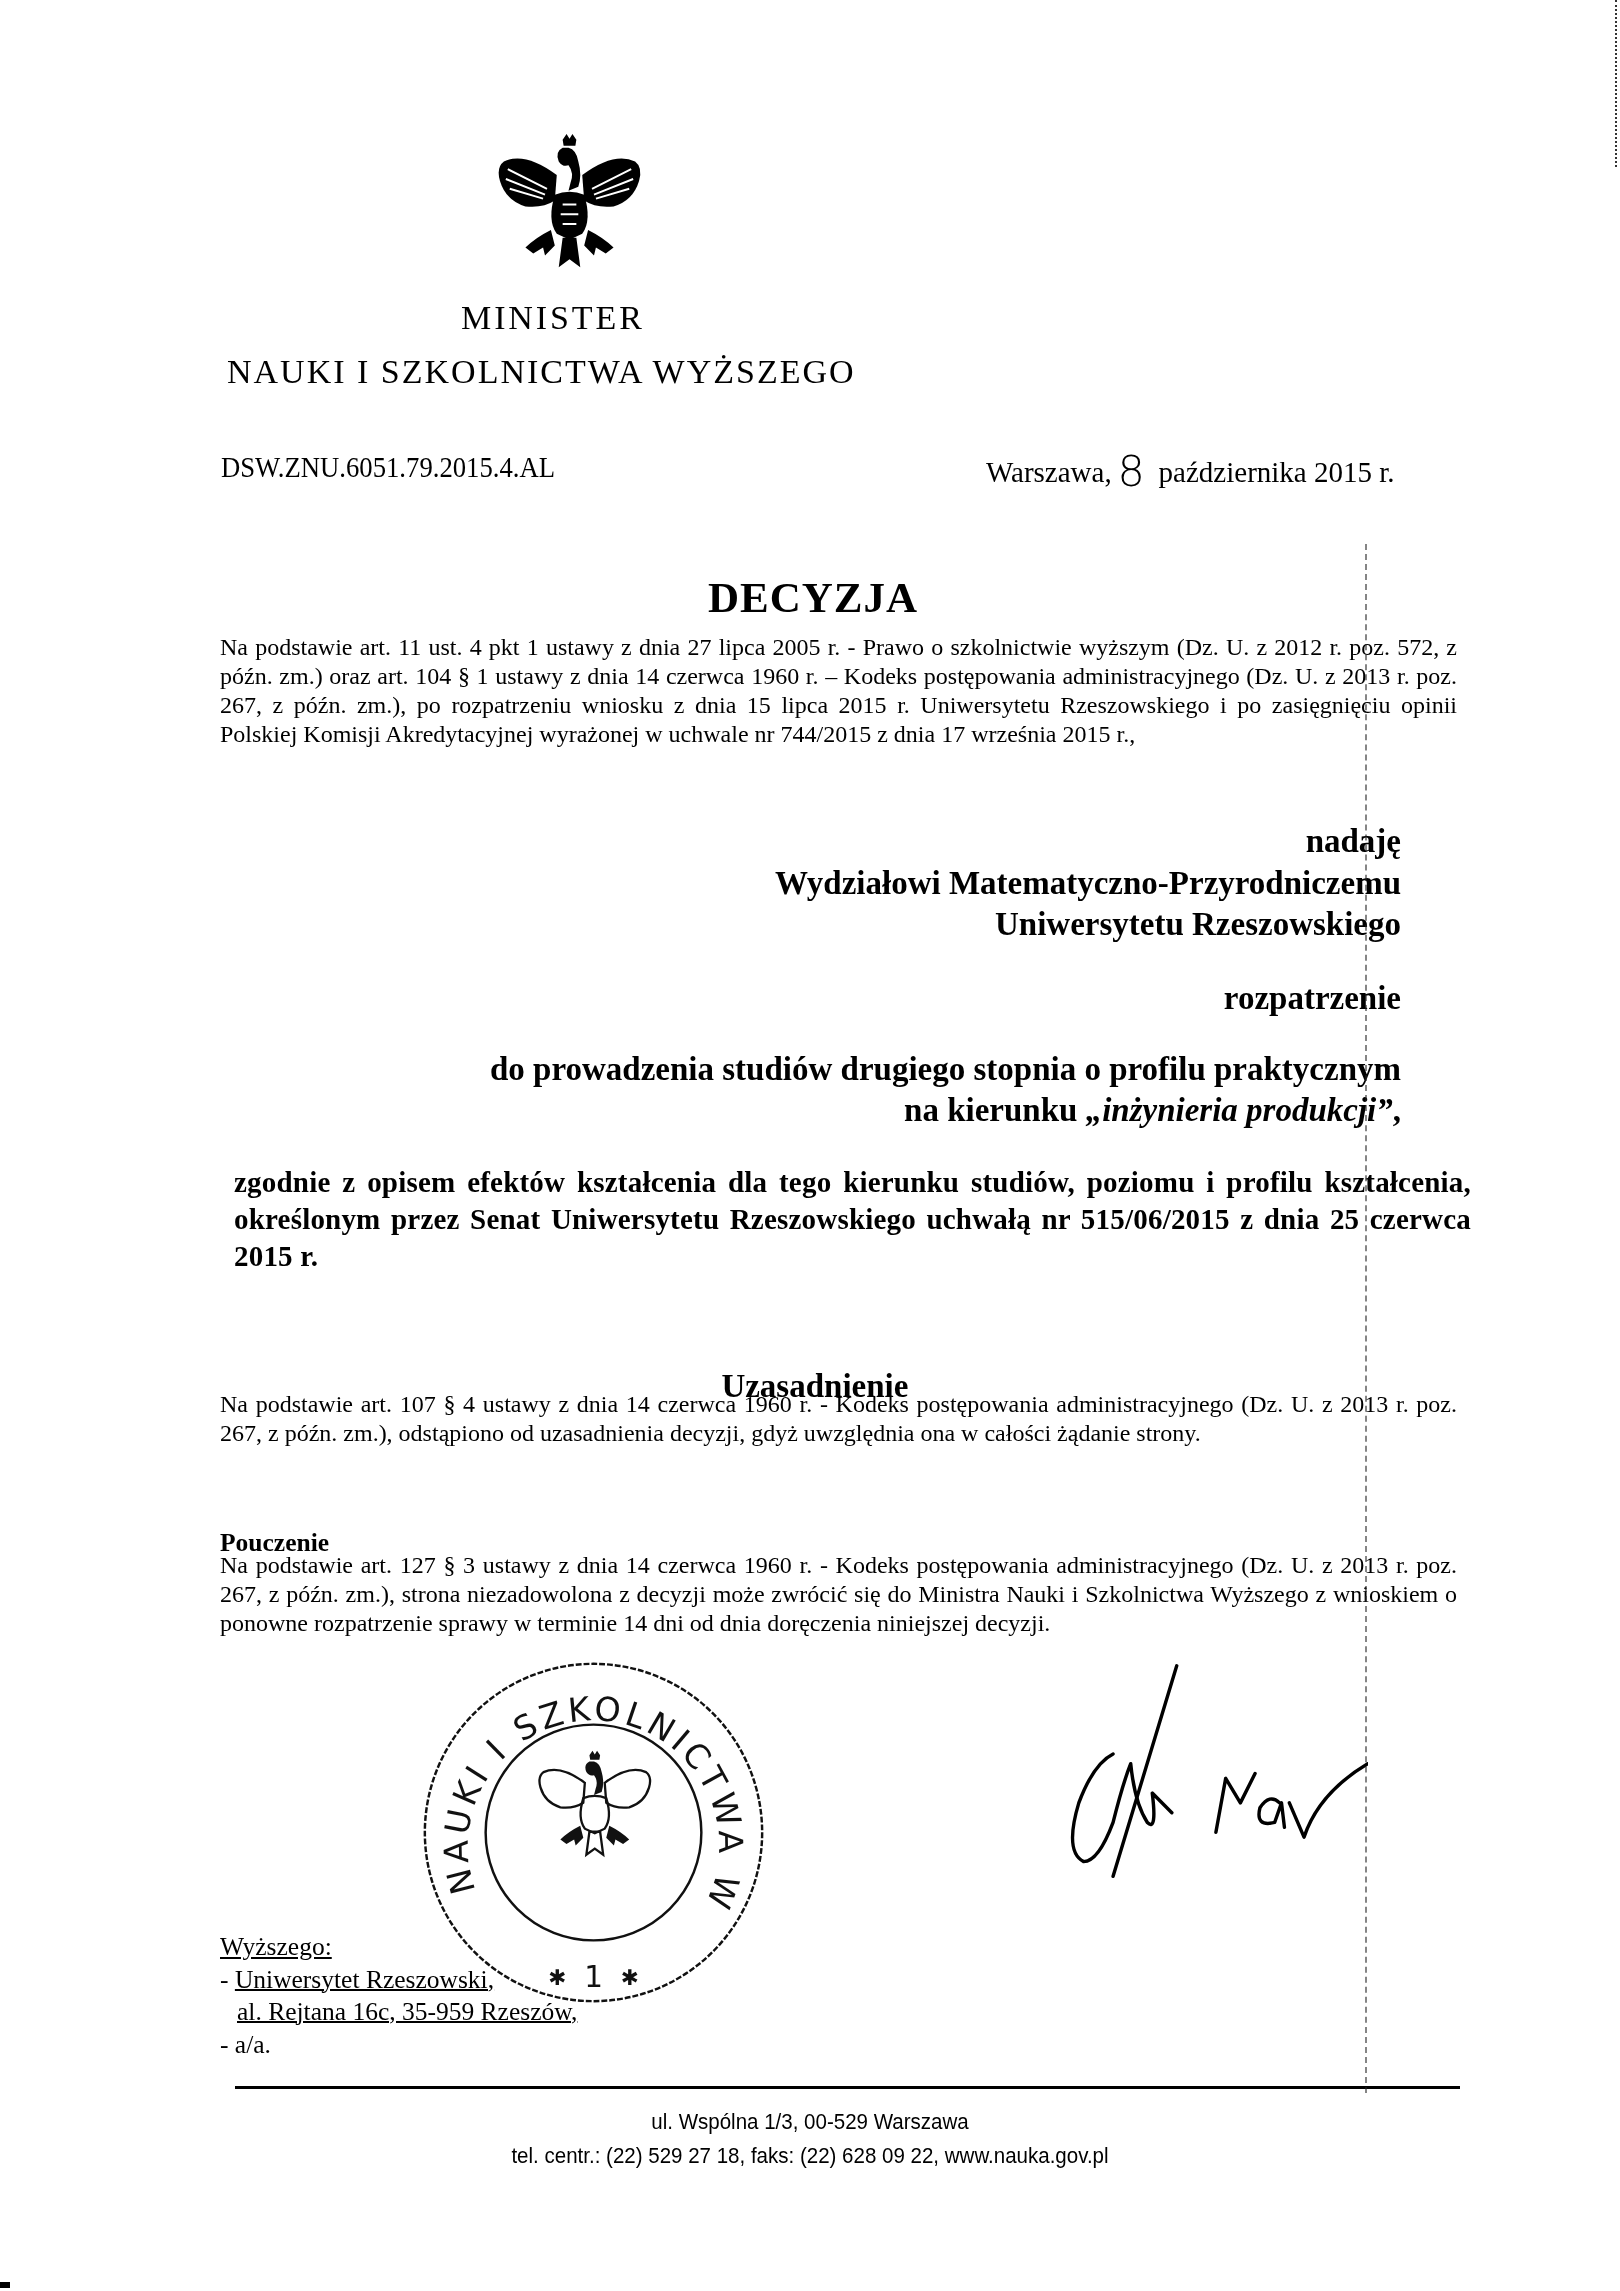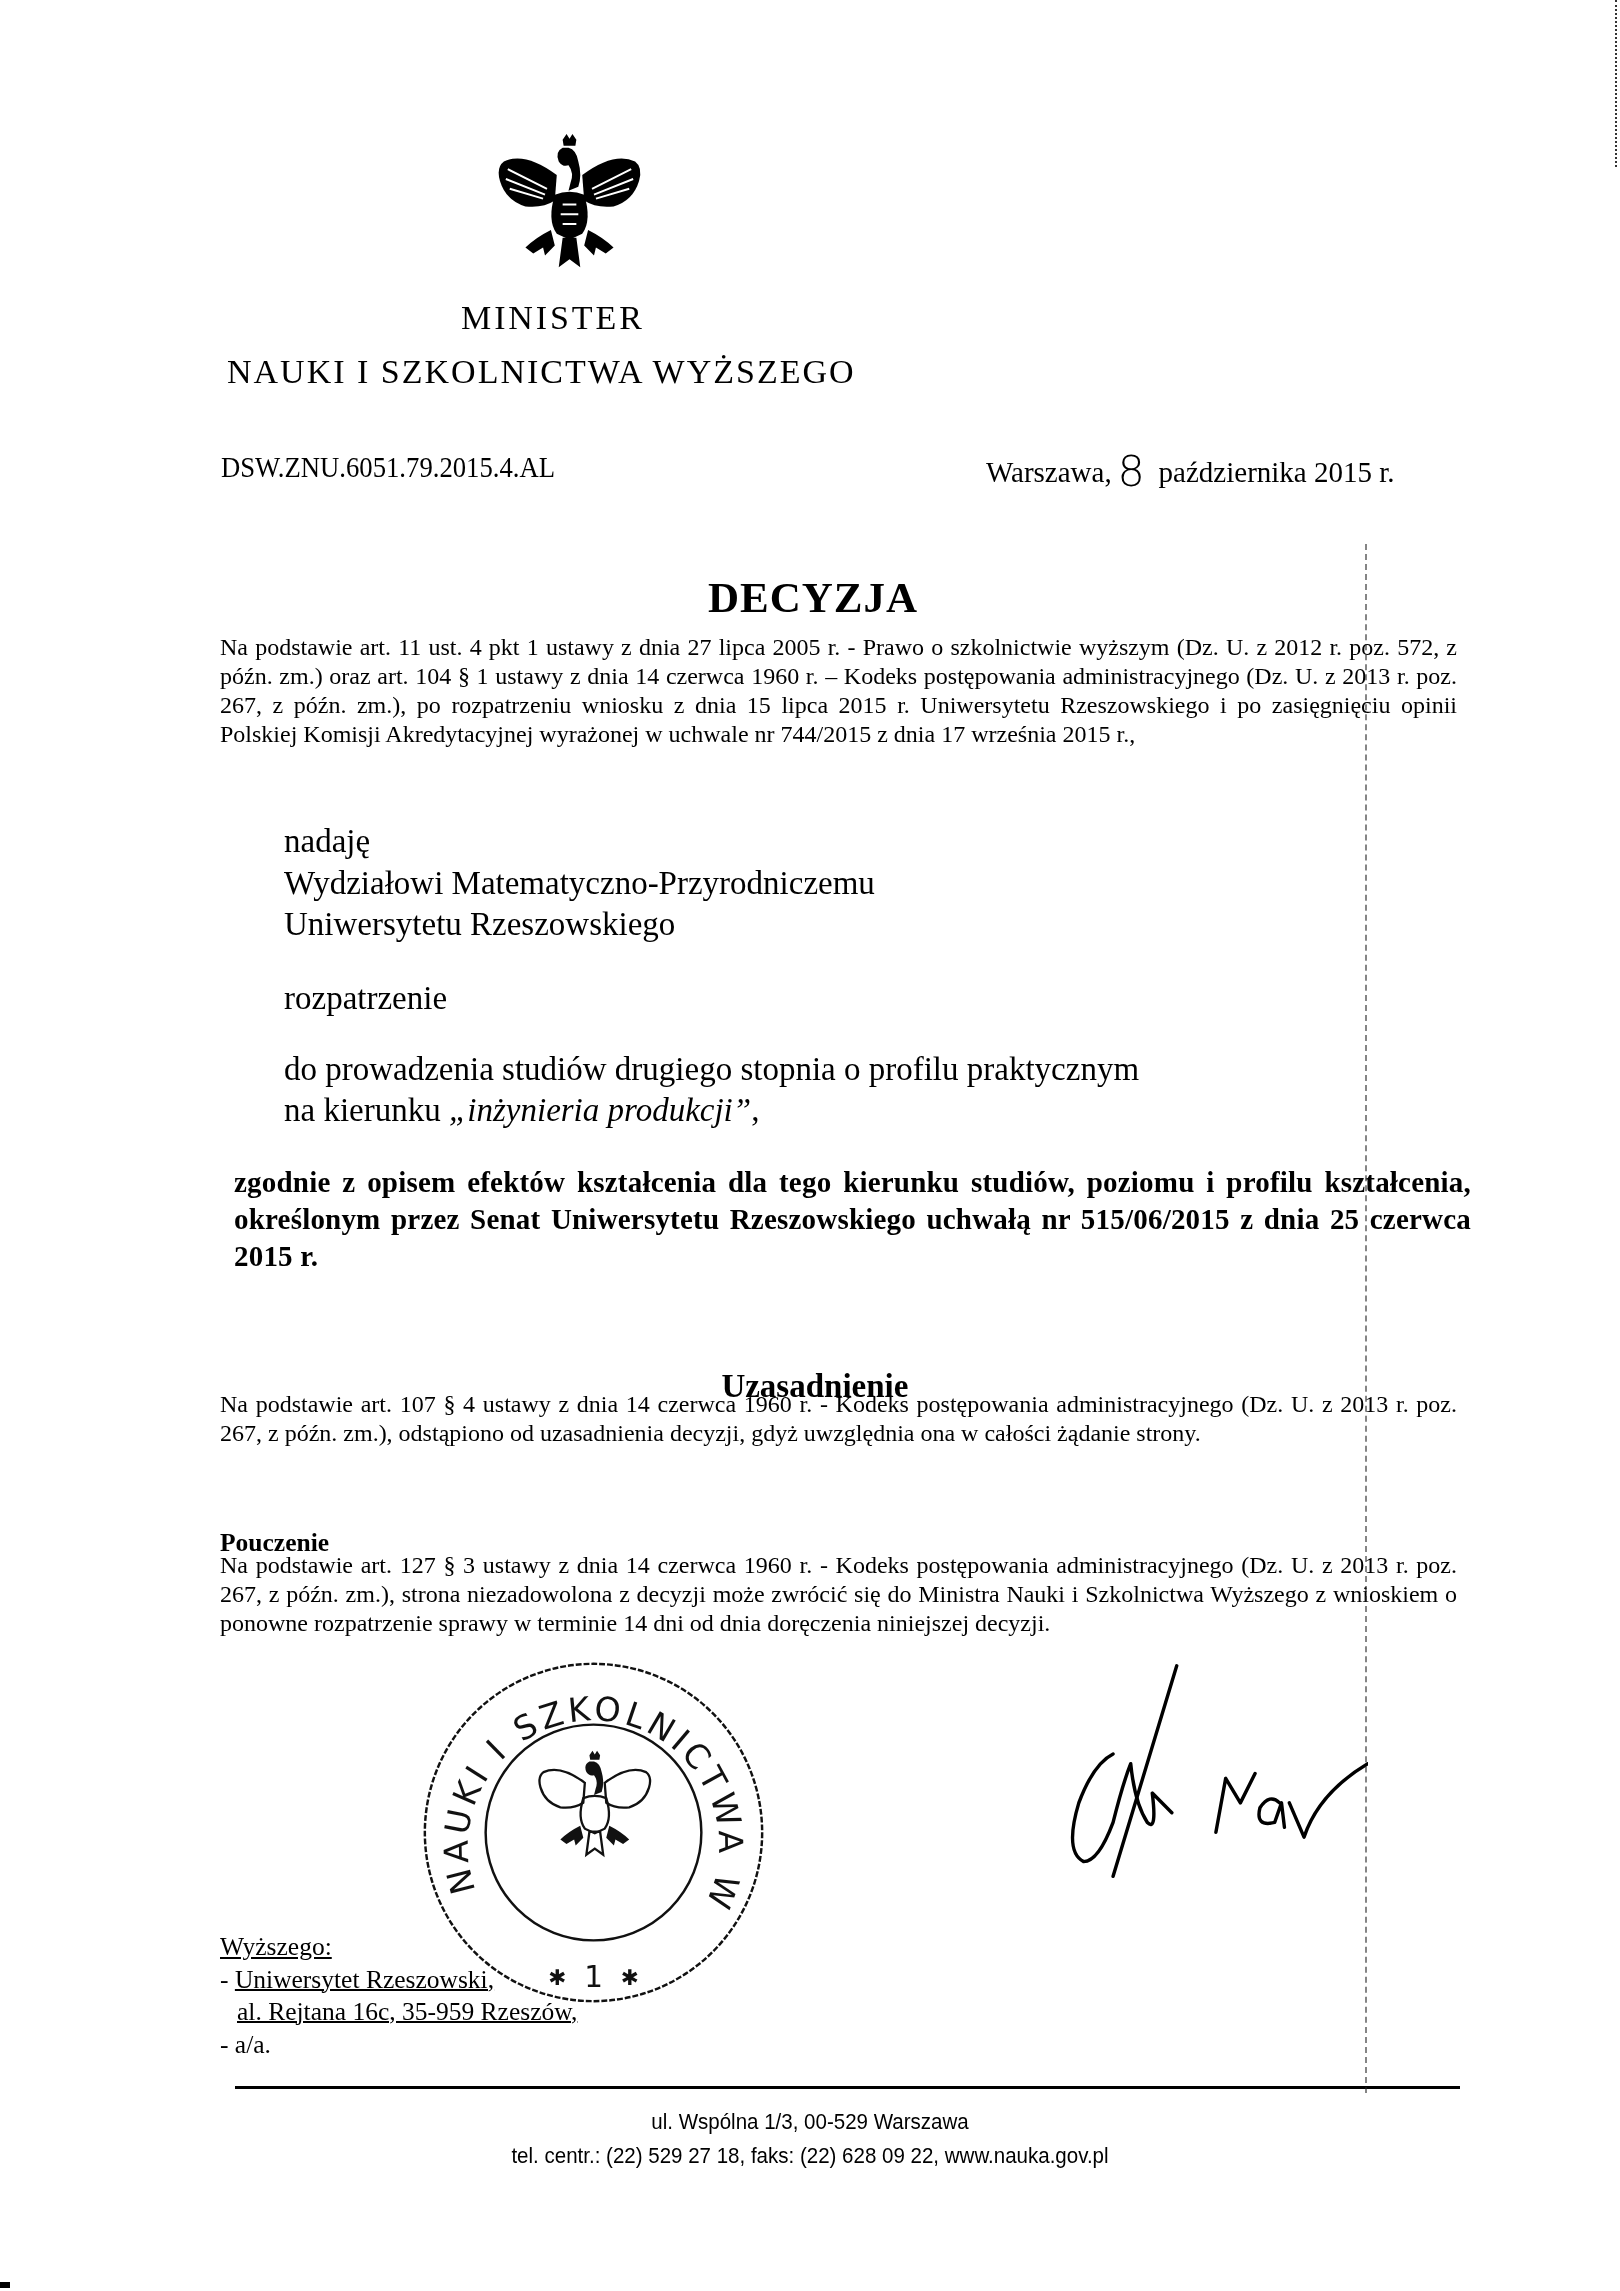--- a/index.html
+++ b/index.html
@@ -11,21 +11,21 @@
     .emblem { left: 486px; top: 132px; width: 167px; height: 142px; }
     .minister { left: 0; width: 1032px; text-align: center; font-size: 34px; letter-spacing: 2.9px; font-weight: normal; }
     .min1 { top: 299px; left: 461px; width: auto; text-align: left; }
     .min2 { top: 353px; left: 227px; width: auto; text-align: left; letter-spacing: 2px; }
     .refno { left: 221px; top: 451px; font-size: 29px; transform: scaleX(0.92); transform-origin: left; }
     .dateline { left: 957px; top: 446px; font-size: 29px; white-space: nowrap; margin-left: 29px; }
     .dateline .day { font-family: "DejaVu Sans", sans-serif; font-size: 43px; font-weight: 200; vertical-align: -3.9px; margin: 0 13.7px 0 5.9px; }
     .title { left: 0; width: 1620px; text-align: center; top: 573px; font-size: 43px; font-weight: bold; letter-spacing: 1px; padding-left: 6px; box-sizing: border-box; }
     .para { left: 220px; width: 1237px; font-size: 24px; line-height: 29px; text-align: justify; }
     .p1 { top: 633px; }
-    .center-bold { left: 284px; width: 1117px; text-align: left; font-weight: normal; font-size: 33px; line-height: 41px; }
+    .center-bold { left: 284px; width: 1117px; text-align: right; font-weight: bold; font-size: 33px; line-height: 41px; }
     .nadaje { top: 821px; }
     .wydz { top: 863px; }
     .uniw { top: 904px; }
     .upr { top: 978px; }
     .dopr { top: 1049px; }
     .nakier { top: 1090px; }
     .nakier i { font-style: italic; }
     .p2 { left: 220px; width: 1237px; top: 1164px; font-size: 29px; line-height: 37px; font-weight: bold; text-align: justify; letter-spacing: 0.2px; margin-left: 14px; }
     .uzas-head { top: 1335px; left: 0; width: 1620px; text-align: center; font-weight: bold; font-size: 33px; padding-left: 9.8px; box-sizing: border-box; margin-top: 33px; }
     .p3 { top: 1390px; }

